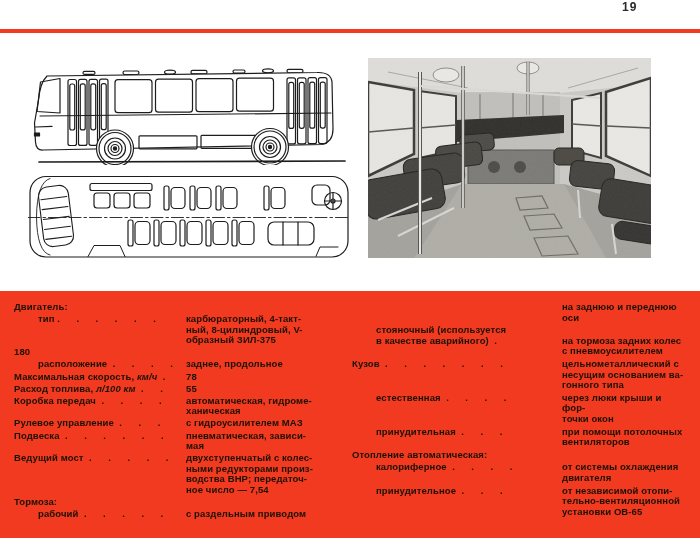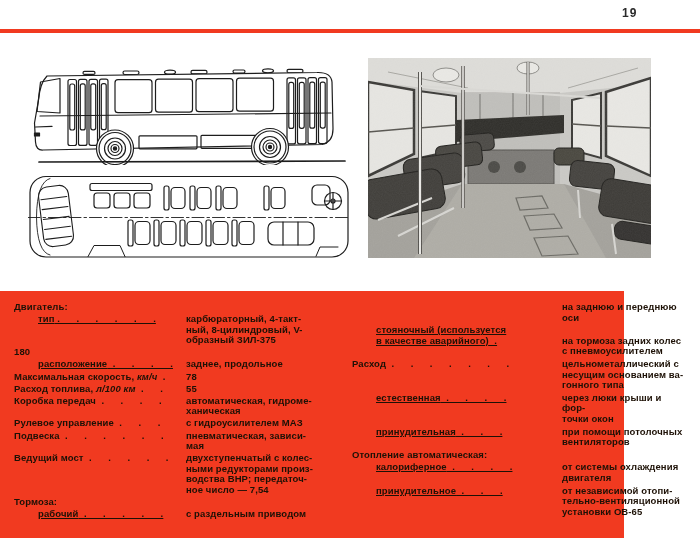--- a/index.html
+++ b/index.html
@@ -6,49 +6,49 @@
     --accent:#f13a20;
     --ink:#1d1106;
     --line:#1d1d1d;
   }
   html,body{margin:0;padding:0;background:#ffffff;}
   .page{
     position:relative;width:700px;height:538px;background:#ffffff;overflow:hidden;
     font-family:"Liberation Sans", sans-serif;
   }
   .page-number{
-    position:absolute;left:622px;top:6px;font-size:12px;font-weight:700;color:#2a2a2a;
+    position:absolute;left:622px;top:0;font-size:12px;font-weight:700;color:#2a2a2a;
     letter-spacing:1px;
   }
   .top-rule{
     position:absolute;left:0;top:29px;width:700px;height:4px;background:var(--accent);
   }
   .fig{position:absolute;}
   .fig-side{left:25px;top:63px;width:322px;height:102px;}
   .fig-top{left:28px;top:173px;width:322px;height:88px;}
   .fig-photo{left:368px;top:58px;width:283px;height:200px;}
 
   .spec-block{
-    position:absolute;left:0;top:291px;width:624px;height:247px;
+    position:absolute;left:0;top:291px;width:700px;height:247px;
     background:var(--accent);
     box-sizing:border-box;padding:11px 14px 0 14px;
     display:flex;align-items:flex-start;
     color:var(--ink);
   }
   .spec-col{font-size:9.5px;line-height:10.6px;font-weight:700;letter-spacing:0.1px;}
   #spec-left{width:332px;flex:0 0 auto;}
   #spec-right{width:334px;flex:0 0 auto;margin-left:6px;}
   #spec-left > * + *{margin-top:1.5px;}
   #spec-right > * + *{margin-top:2px;}
   #spec-left .spec-header:not(:first-child){}
   .spec-row{display:grid;}
   #spec-left .spec-row{grid-template-columns:172px 1fr;}
   #spec-right .spec-row{grid-template-columns:170px 1fr;gap:40px;}
   .label-cell{overflow:hidden;}
-  .spec-row.ind .label-cell{padding-left:24px;text-decoration:underline;}
+  .spec-row.ind .label-cell{padding-left:24px;}
   .lbl{white-space:pre-line;}
   .unit{font-style:italic;font-weight:700;}
   .dots{white-space:pre;}
   .value-cell{white-space:pre-line;padding-right:2px;}
 </style>
 </head>
 <body>
 
 <div class="page">
 
@@ -304,21 +304,21 @@
 оси</div>
         </div>
         <div class="spec-row ind">
           <div class="label-cell"><span class="lbl">стояночный (используется
 в качестве аварийного)</span><span class="dots">  .</span></div>
           <div class="value-cell">
 на тормоза задних колес
 с пневмоусилителем</div>
         </div>
         <div class="spec-row">
-          <div class="label-cell"><span class="lbl">Расход</span><span class="dots">  .      .      .      .      .      .      .</span></div>
+          <div class="label-cell"><span class="lbl">Кузов</span><span class="dots">  .      .      .      .      .      .      .</span></div>
           <div class="value-cell">цельнометаллический с
 несущим основанием ва-
 гонного типа</div>
         </div>
         <div class="spec-row ind">
           <div class="label-cell"><span class="lbl">естественная</span><span class="dots">  .      .      .      .</span></div>
           <div class="value-cell">через люки крыши и фор-
 точки окон</div>
         </div>
         <div class="spec-row ind">

